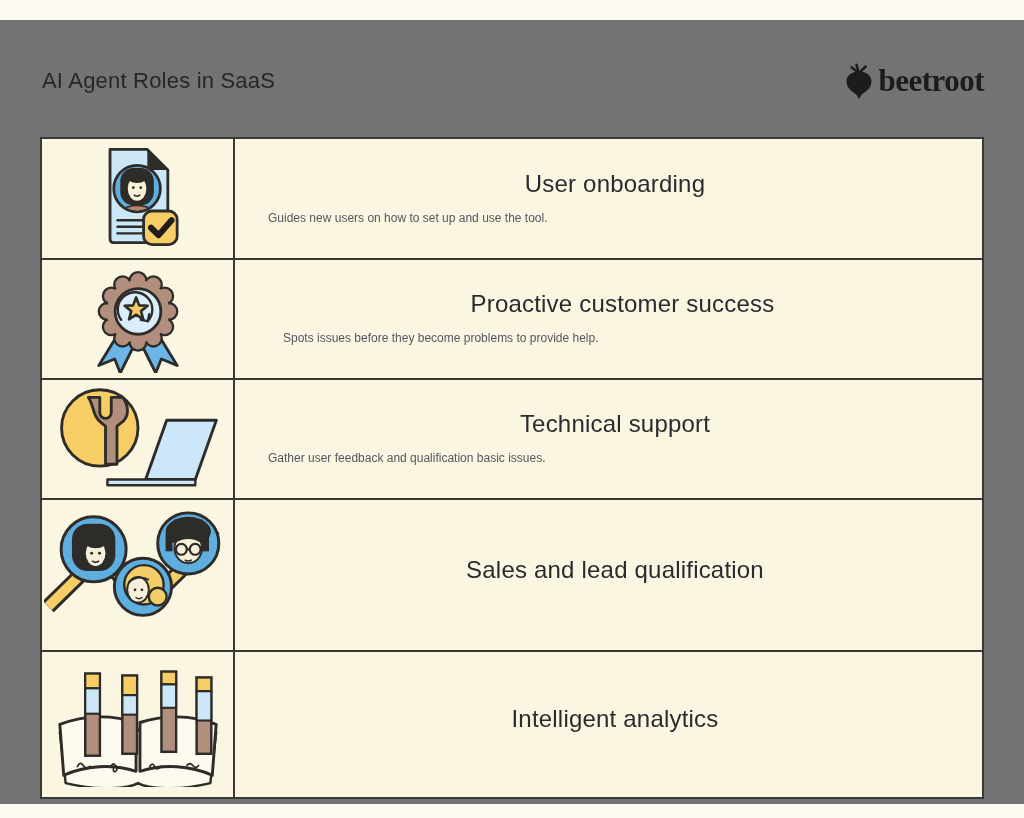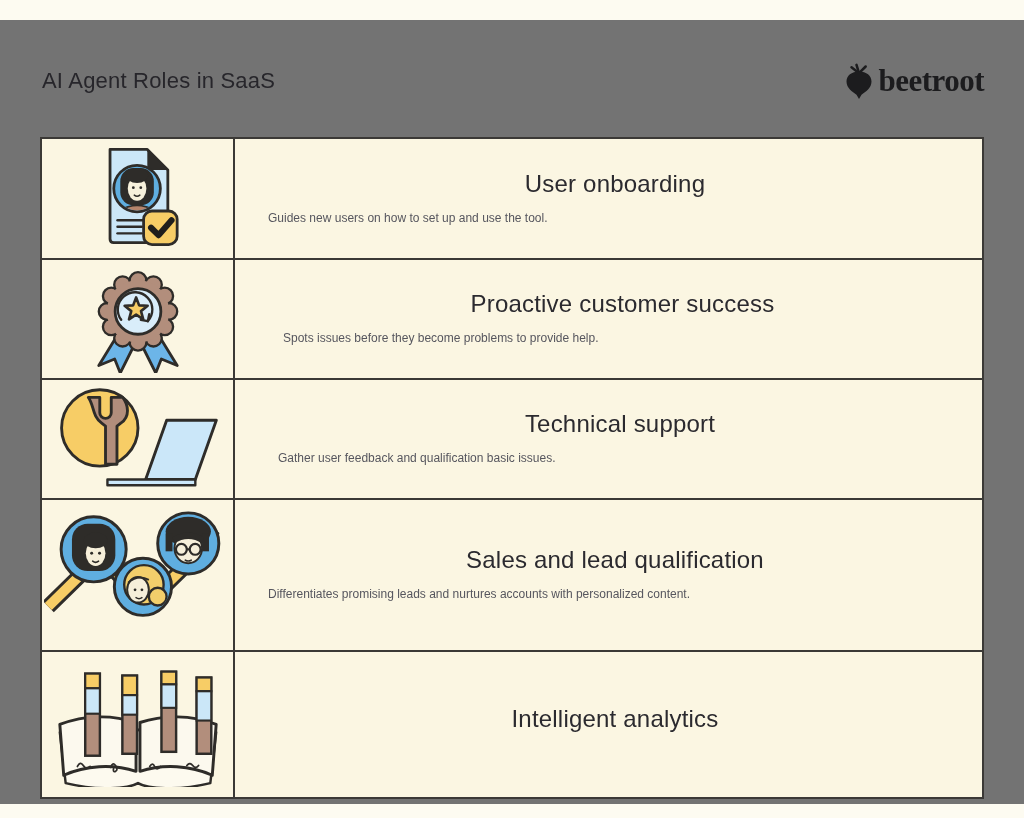--- a/index.html
+++ b/index.html
@@ -25,21 +25,21 @@
     font-weight:700; font-size:31px; color:#1C1C1E; letter-spacing:-0.5px;
   }
   .table{
     position:absolute; left:40px; top:117px; width:944px; height:662px;
     border:2px solid #3B3936; overflow:hidden;
   }
   .row{ display:flex; background:#FBF6E2; }
   .row + .row{ border-top:2px solid #3B3936; }
   .row:nth-child(1){ height:119px; }
   .row:nth-child(2){ height:120px;gap:15px; }
-  .row:nth-child(3){ height:120px;gap:10px; }
+  .row:nth-child(3){ height:120px; }
   .row:nth-child(4){ height:152px; }
   .row:nth-child(5){ height:147px; }
   .icon-cell{
     width:193px; border-right:2px solid #3B3936; flex:none;
     display:flex; align-items:center; justify-content:center;
   }
   .text-cell{
     flex:1; padding:10px 20px 10px 33px;
     display:flex; flex-direction:column; justify-content:center;
   }
@@ -211,21 +211,20 @@
               <circle cx="139" cy="46" r="5.5" fill="none" stroke="#2E2C29" stroke-width="2.2"></circle>
               <circle cx="153" cy="46" r="5.5" fill="none" stroke="#2E2C29" stroke-width="2.2"></circle>
               <line x1="144.5" y1="46" x2="147.5" y2="46" stroke="#2E2C29" stroke-width="2.2"></line>
               <path d="M143,57 q3,1.6 6,0" stroke="#2E2C29" stroke-width="1.6" fill="none" stroke-linecap="round"></path>
             </g>
           </svg>
         </span>
       </div>
       <div class="text-cell">
         <div class="row-title">Sales and lead qualification</div>
-        <div class="row-desc">Differentiates promising leads and nurtures accounts with personalized content.</div>
       </div>
     </div>
 
     <div class="row">
       <div class="icon-cell">
         <span>
           <svg width="176" height="129" viewBox="0 0 180 132">
             <path d="M10,76 C40,66 80,66 90,74 C100,66 140,66 170,76 L164,128 C130,136 100,134 90,128 C80,134 50,136 16,128 Z" fill="#FDFAEF" stroke="#2E2C29" stroke-width="2.5" stroke-linejoin="round"></path>
             <path d="M10,68 C36,58 64,58 88,66 L88,116 C64,108 36,110 14,120 Z" fill="#FCF9EE" stroke="#2E2C29" stroke-width="3" stroke-linejoin="round"></path>
             <path d="M170,68 C144,58 116,58 92,66 L92,116 C116,108 144,110 166,120 Z" fill="#FCF9EE" stroke="#2E2C29" stroke-width="3" stroke-linejoin="round"></path>

